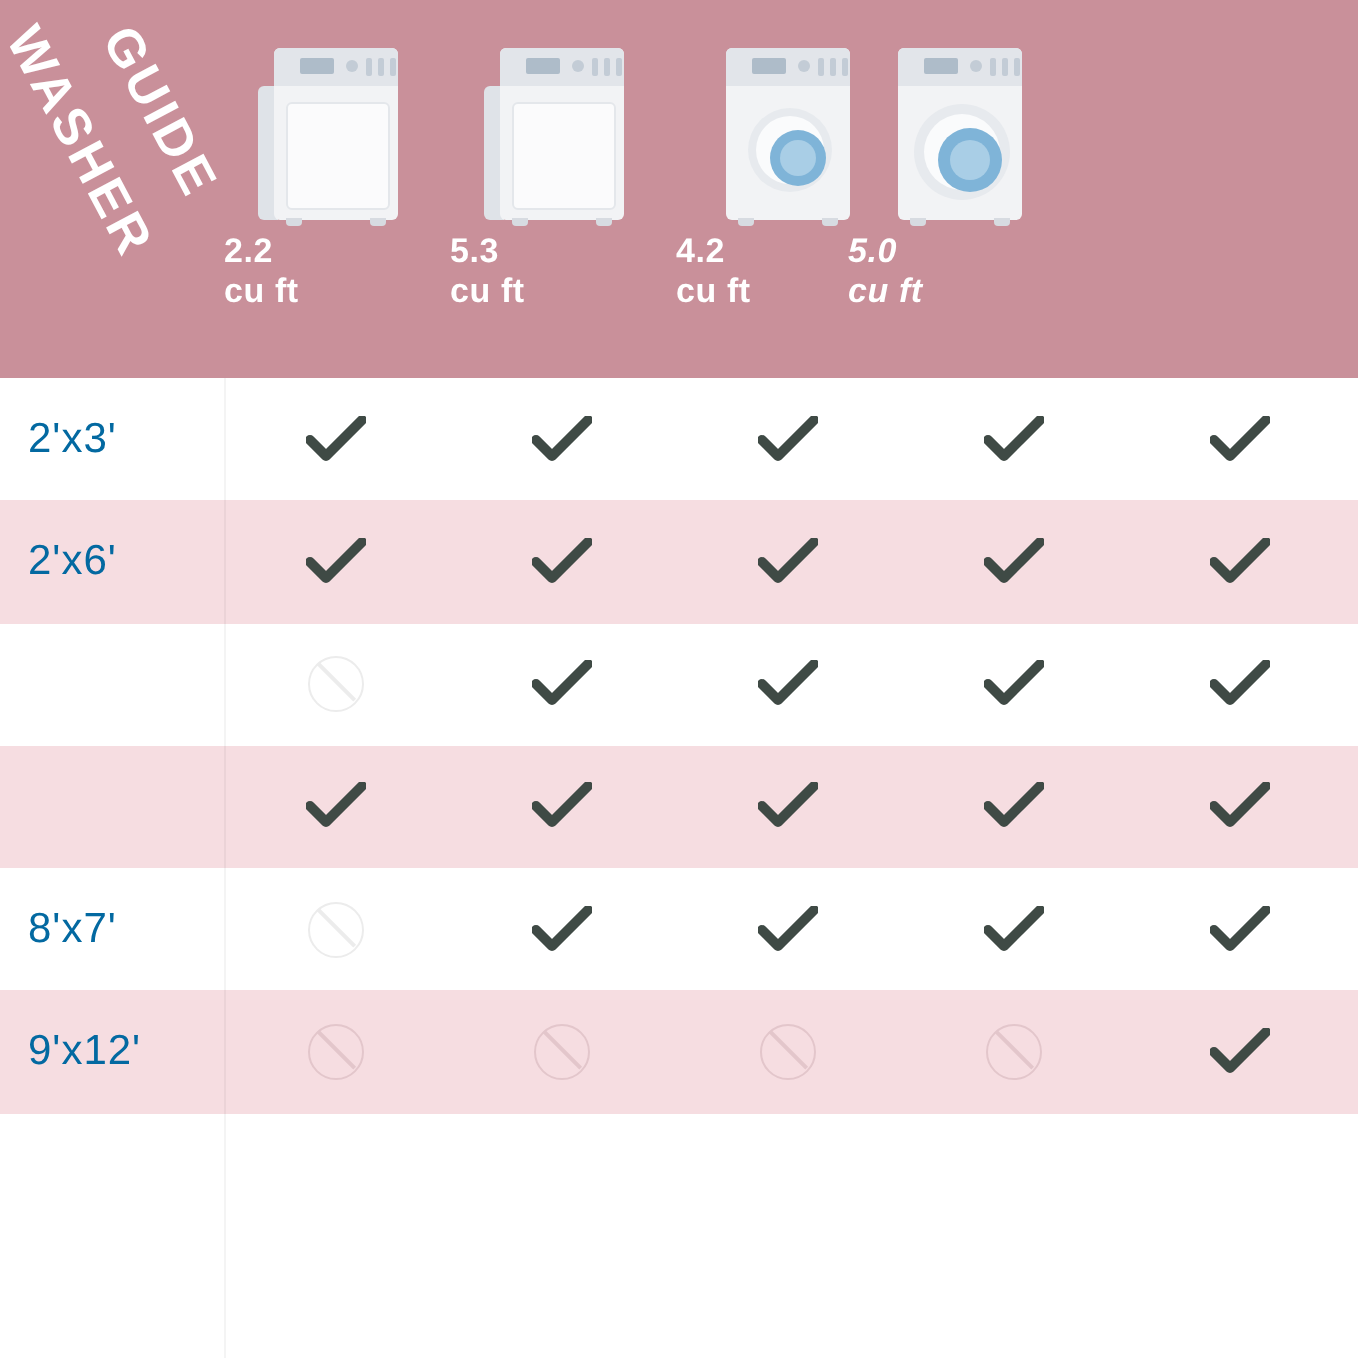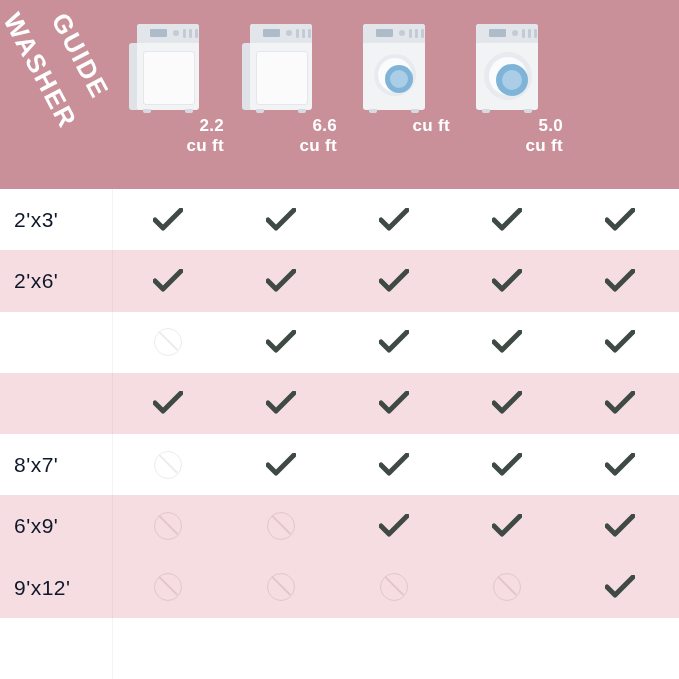--- a/index.html
+++ b/index.html
@@ -51,21 +51,21 @@
     top: 8px;
     transform: rotate(62deg);
   }
 
   
   .hcol {
     position: absolute;
     top: 0;
     height: 183px;
     width: 112px;
-    text-align: right;
+    text-align: left;
   }
   .machine {
     position: relative;
     margin: 24px auto 0 auto;
     width: 78px;
     height: 86px;
   }
   .hlabel {
     margin-top: 6px;
     color: #ffffff;
@@ -184,21 +184,21 @@
   .row.alt { background: #f6dde1; padding-left: 43px; }
   .row.plain { background: #ffffff; }
 
   .rlabel {
     position: absolute;
     left: 14px;
     top: 0;
     height: 61.25px;
     line-height: 61.25px;
     font-size: 21px;
-    color: #0f172a;
+    color: #0369a1;
     letter-spacing: 0.5px;
   }
   .cell {
     position: absolute;
     top: 0;
     width: 112px;
     height: 61.25px;
   }
   .mark {
     position: absolute;
@@ -279,21 +279,21 @@
           <div class="knob" style="left:36px;"></div>
           <div class="slat" style="left:46px;"></div>
           <div class="slat" style="left:52px;"></div>
           <div class="slat" style="left:58px;"></div>
         </div>
         <div class="lid"></div>
         <div class="foot" style="left:14px;"></div>
         <div class="foot" style="left:56px;"></div>
       </div>
       <div class="hlabel">
-        <div>6.6</div>
+        <div>5.3</div>
         <div class="sub">cu ft</div>
       </div>
     </div>
 
     <div class="hcol" style="left:338px;">
       <div class="machine">
         <div class="body-box"></div>
         <div class="top-panel">
           <div class="ctrl-screen"></div>
           <div class="knob" style="left:36px;"></div>
@@ -305,25 +305,26 @@
           <div class="door-mid">
             <div class="door-inner">
               <div class="door-inner2"></div>
             </div>
           </div>
         </div>
         <div class="foot" style="left:14px;"></div>
         <div class="foot" style="left:56px;"></div>
       </div>
       <div class="hlabel">
+        <div>4.2</div>
         <div class="sub">cu ft</div>
       </div>
     </div>
 
-    <div class="hcol" style="left:451px;">
+    <div class="hcol" style="left:424px;font-style:italic;">
       <div class="machine">
         <div class="body-box"></div>
         <div class="top-panel">
           <div class="ctrl-screen"></div>
           <div class="knob" style="left:36px;"></div>
           <div class="slat" style="left:46px;"></div>
           <div class="slat" style="left:52px;"></div>
           <div class="slat" style="left:58px;"></div>
         </div>
         <div class="door-outer" style="left:16px; top:28px; width:48px; height:48px;">
@@ -520,50 +521,20 @@
         </div>
         <div class="cell" style="left: 564px;">
           <span class="mark check">
             <svg width="30" height="24" viewBox="0 0 30 24">
               <path d="M2 12 L10 20 L28 2" fill="none" stroke="#3f4a45" stroke-width="5" stroke-linecap="round" stroke-linejoin="round"></path>
             </svg>
           </span>
         </div>
       </div>
       <div class="row alt">
-        <div class="rlabel">6'x9'</div>
-        <div class="cell" style="left: 112px;">
-          <span class="no"></span>
-        </div>
-        <div class="cell" style="left: 225px;">
-          <span class="no"></span>
-        </div>
-        <div class="cell" style="left: 338px;">
-          <span class="mark check">
-            <svg width="30" height="24" viewBox="0 0 30 24">
-              <path d="M2 12 L10 20 L28 2" fill="none" stroke="#3f4a45" stroke-width="5" stroke-linecap="round" stroke-linejoin="round"></path>
-            </svg>
-          </span>
-        </div>
-        <div class="cell" style="left: 451px;">
-          <span class="mark check">
-            <svg width="30" height="24" viewBox="0 0 30 24">
-              <path d="M2 12 L10 20 L28 2" fill="none" stroke="#3f4a45" stroke-width="5" stroke-linecap="round" stroke-linejoin="round"></path>
-            </svg>
-          </span>
-        </div>
-        <div class="cell" style="left: 564px;">
-          <span class="mark check">
-            <svg width="30" height="24" viewBox="0 0 30 24">
-              <path d="M2 12 L10 20 L28 2" fill="none" stroke="#3f4a45" stroke-width="5" stroke-linecap="round" stroke-linejoin="round"></path>
-            </svg>
-          </span>
-        </div>
-      </div>
-      <div class="row alt">
         <div class="rlabel">9'x12'</div>
         <div class="cell" style="left: 112px;">
           <span class="no"></span>
         </div>
         <div class="cell" style="left: 225px;">
           <span class="no"></span>
         </div>
         <div class="cell" style="left: 338px;">
           <span class="no"></span>
         </div>

